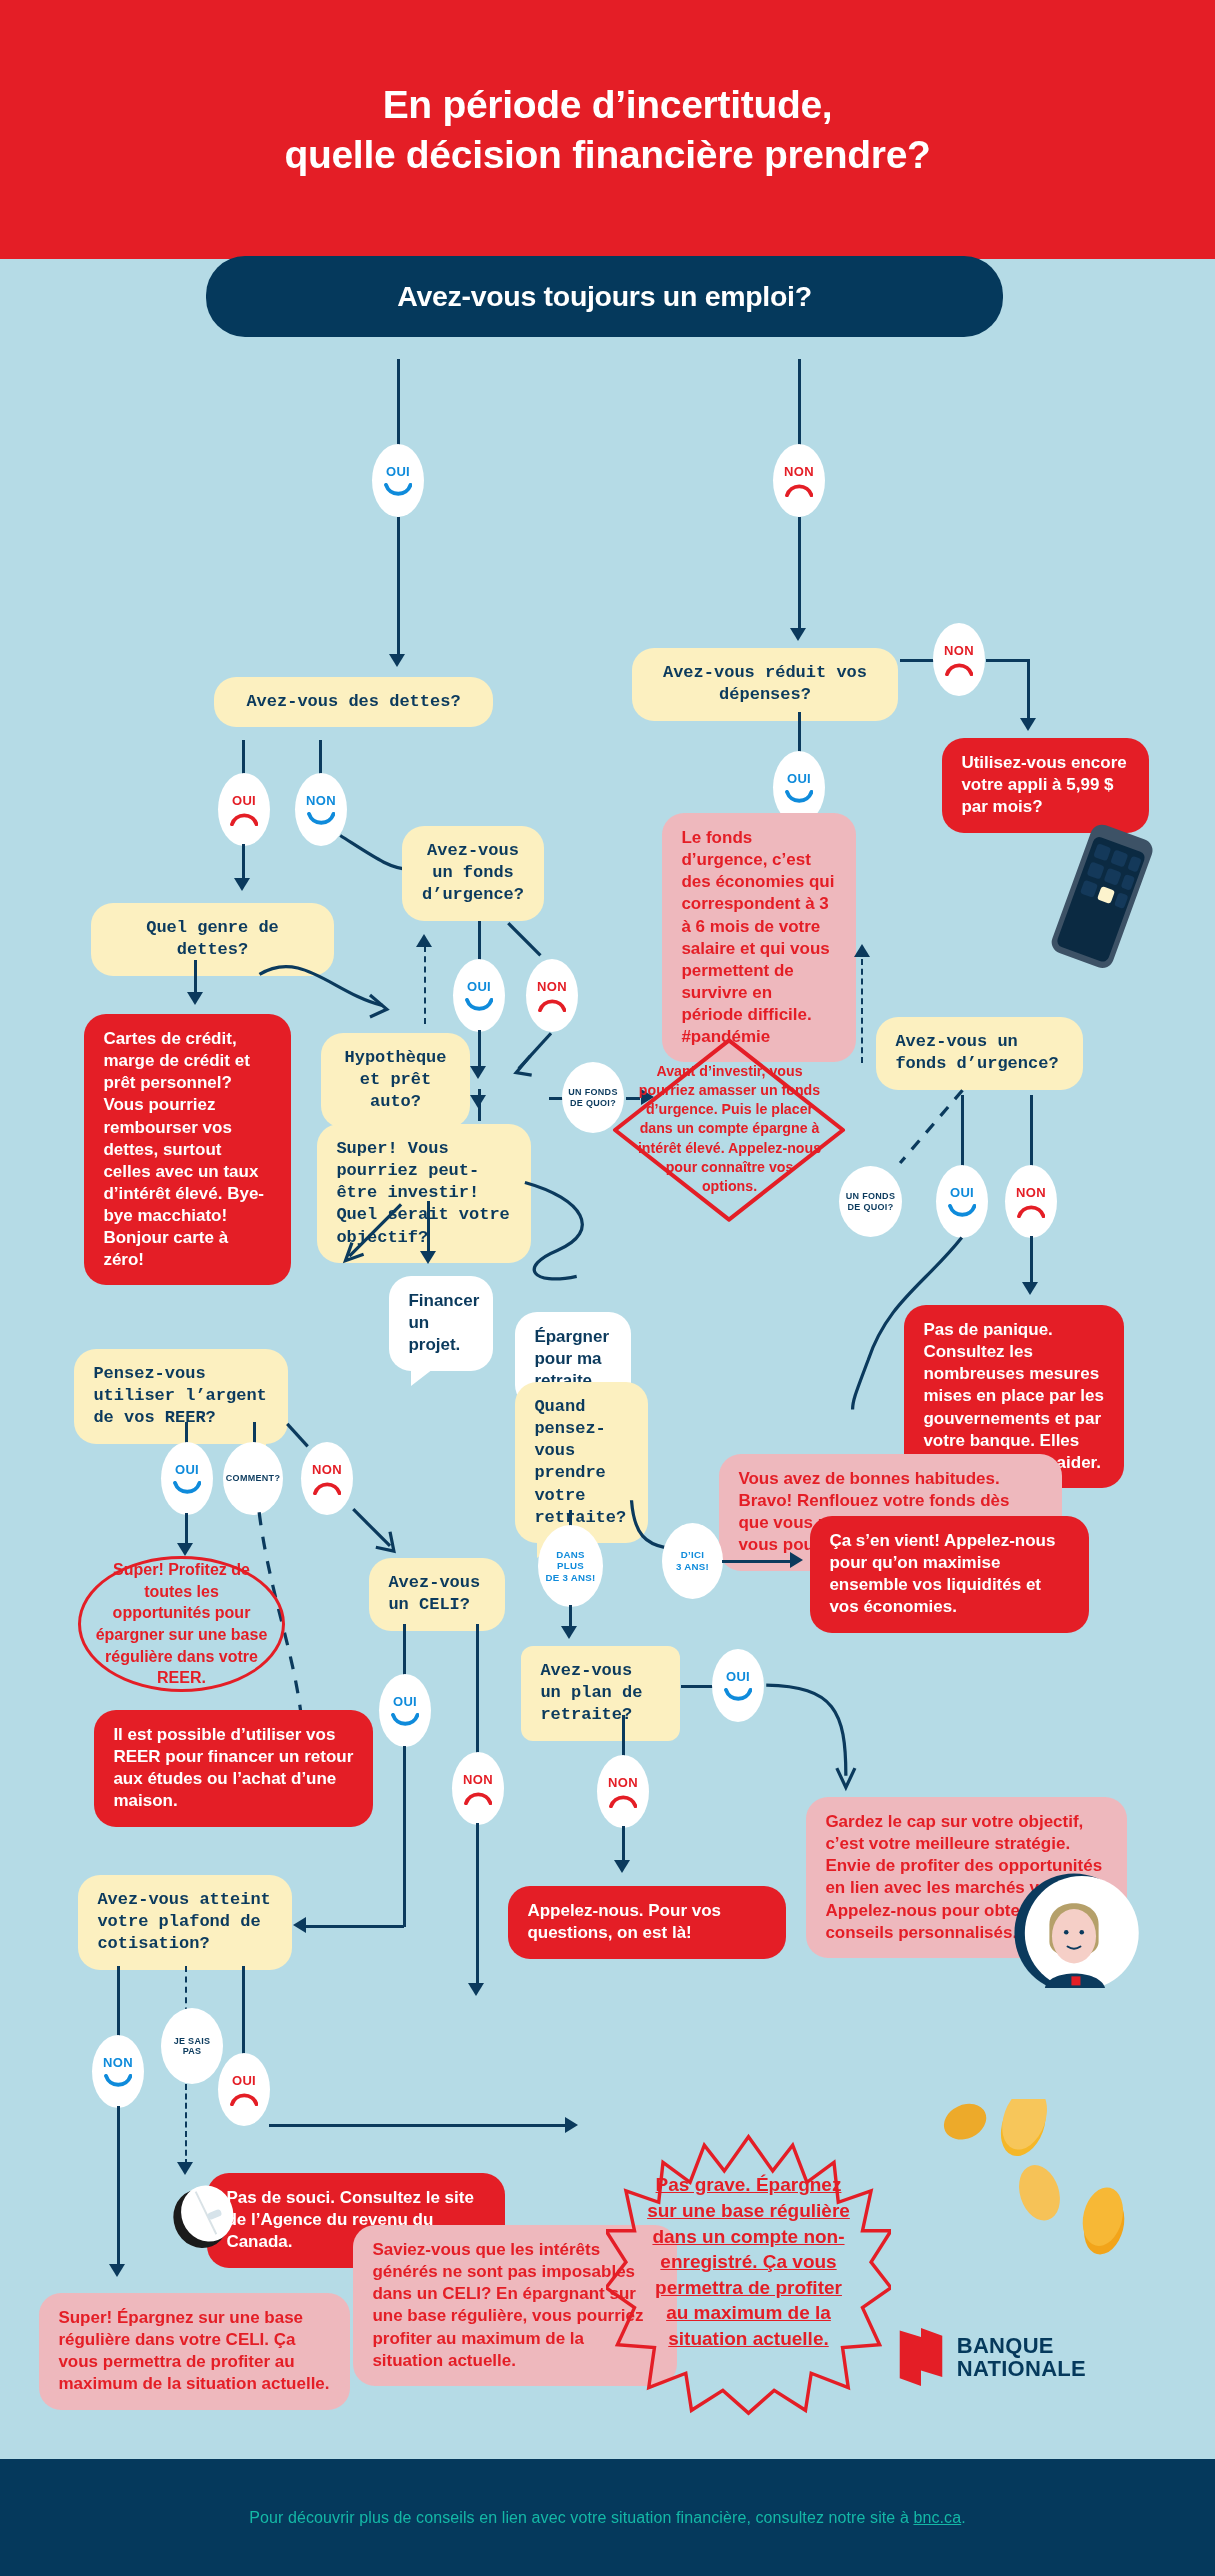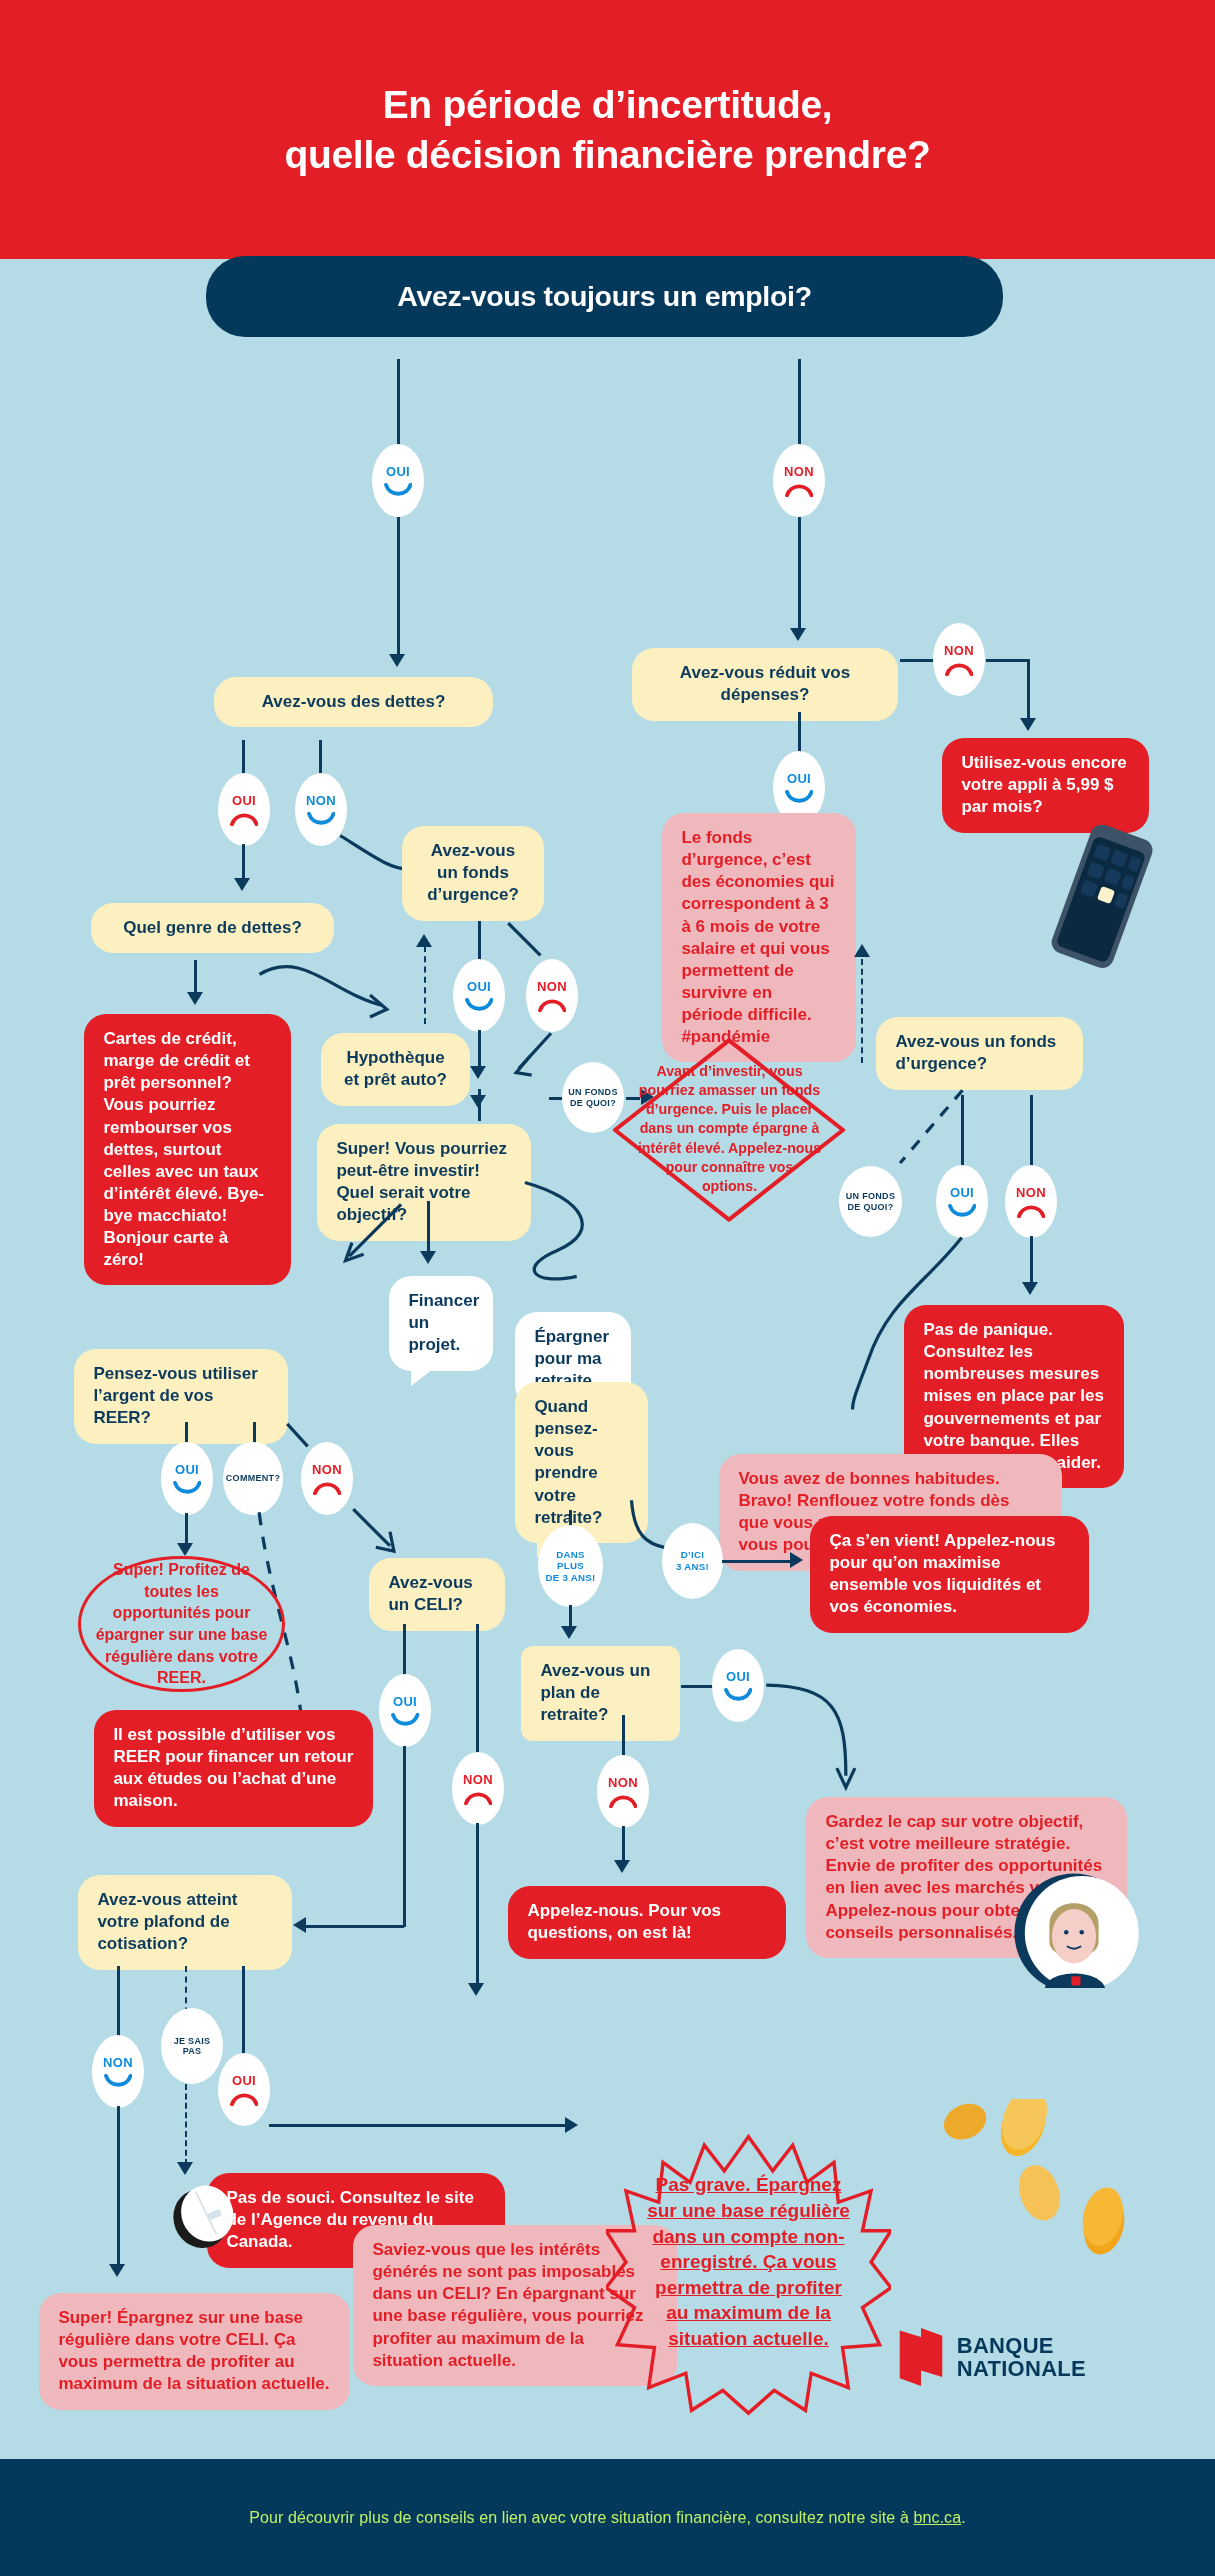--- a/index.html
+++ b/index.html
@@ -16,32 +16,32 @@
   }
   .header h1 {
     color:#fff; font-size:39px; line-height:1.28; text-align:center;
     font-weight:bold; letter-spacing:-0.3px;
   }
   
   .footer {
     position:absolute; left:0; bottom:0; width:1215px; height:117px;
     background:#05395c; display:flex; align-items:center; justify-content:center;
   }
-  .footer p { color:#bef264; font-size:16px; letter-spacing:0.1px; }
+  .footer p { color:#14b8a6; font-size:16px; letter-spacing:0.1px; }
   .footer u { text-decoration:underline; }
 
   
   .stage { position:absolute; left:0; top:259px; width:1215px; height:2200px; }
   .stage > * { position:absolute; }
 
   
   .node { border-radius:22px; padding:14.2px 19.4px; font-weight:bold; line-height:1.3; }
   .n-dark  { background:#05395c; color:#fff; border-radius:39px; text-align:center;
              font-size:28.5px; padding:22px 26px; letter-spacing:-0.3px;}
-  .n-yellow{ background:#fcf0c0; color:#0b3a5d; font-size:17px; }
+  .n-yellow{ background:#fcf0c0; color:#0b3a5d; font-size:17px;font-family:Liberation Mono, monospace; }
   .n-white { background:#fff;    color:#0b3a5d; font-size:17px; }
   .n-red   { background:#e41e26; color:#fff;   font-size:17px; }
   .n-pink  { background:#eeb8bd; color:#e41e26;font-size:17px; }
 
   
   .tail::after{
     content:""; position:absolute; left:22px; bottom:-15.5px; width:0; height:0;
     border-left:0 solid transparent; border-right:22px solid transparent;
     border-top:17px solid var(--tail,#fff);
   }

